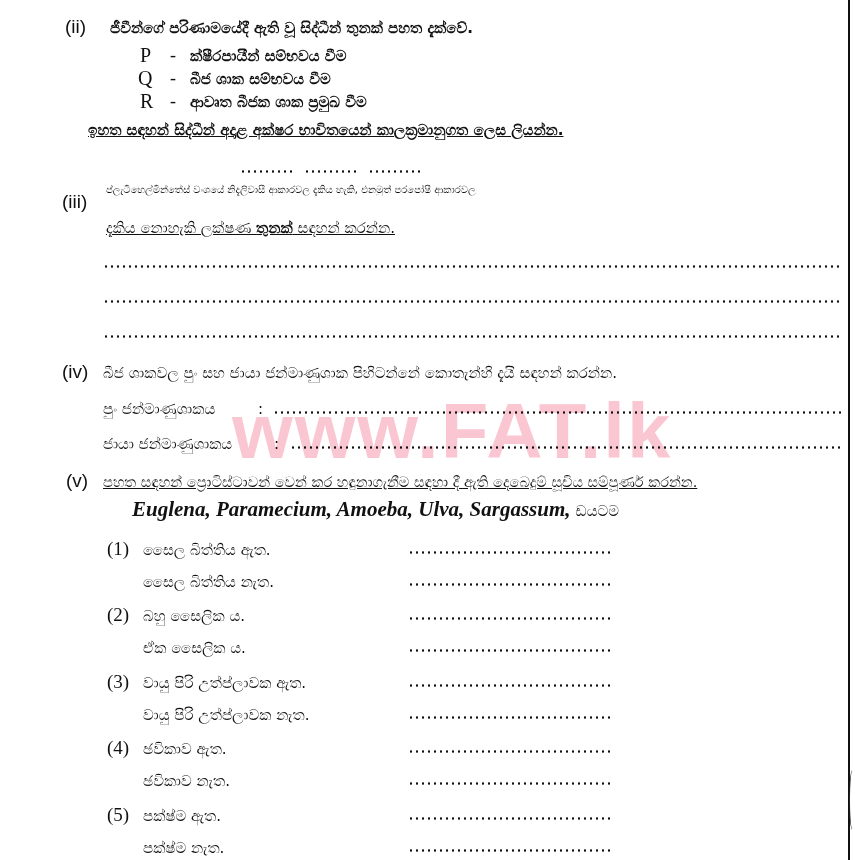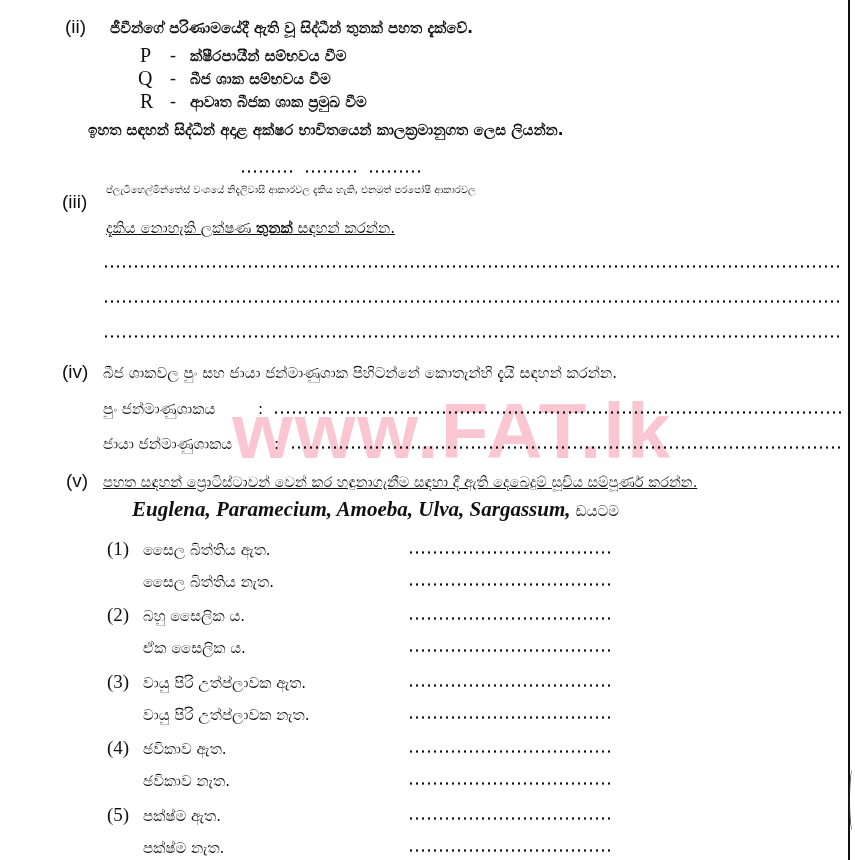--- a/index.html
+++ b/index.html
@@ -126,21 +126,21 @@
     <span class="abs sin" style="left:190px; top:47px;">ක්ෂීරපායීන් සම්භවය වීම</span>
 
     <span class="abs letter" style="left:138px; top:67px;">Q</span>
     <span class="abs dash" style="left:170px; top:68px;">-</span>
     <span class="abs sin" style="left:190px; top:70px;">බීජ ශාක සම්භවය වීම</span>
 
     <span class="abs letter" style="left:140px; top:90px;">R</span>
     <span class="abs dash" style="left:170px; top:91px;">-</span>
     <span class="abs sin" style="left:190px; top:93px;">ආවෘත බීජක ශාක ප්‍රමුඛ වීම</span>
 
-    <span class="abs sin" style="left:88px; top:121px;">ඉහත සඳහන් සිද්ධීන් අදාළ අක්ෂර භාවිතයෙන් කාලක්‍රමානුගත ලෙස ලියන්න.</span>
+    <span class="abs sin" style="left:88px; top:121px;text-decoration:underline;">ඉහත සඳහන් සිද්ධීන් අදාළ අක්ෂර භාවිතයෙන් කාලක්‍රමානුගත ලෙස ලියන්න.</span>
 
     <div class="dots" style="left:240px; top:170px; width:54px;"></div>
     <div class="dots" style="left:304px; top:170px; width:54px;"></div>
     <div class="dots" style="left:368px; top:170px; width:54px;"></div>
 
     <span class="abs roman" style="left:62px; top:191px;">(iii)</span>
     <span class="abs sin-reg" style="left:106px; top:184px; font-size:10px;">ප්ලැටිහෙල්මින්තේස් වංශයේ නිදැලිවාසී ආකාරවල දැකිය හැකි, එනමුත් පරපෝෂී ආකාරවල</span>
     <span class="abs sin-reg" style="left:106px; top:219px;text-decoration:underline;"><span>දැකිය නොහැකි ලක්ෂණ </span><b>තුනක්</b><span> සඳහන් කරන්න.</span></span>
 
     <div class="dots" style="left:103px; top:265px; width:738px;"></div>

